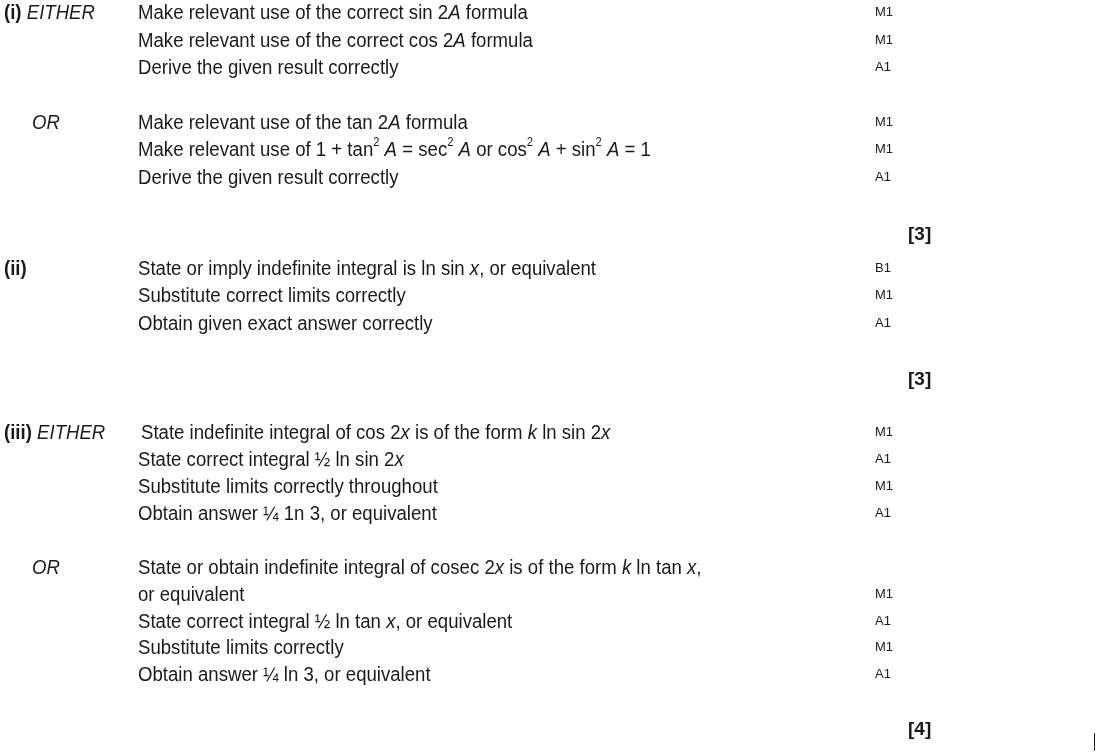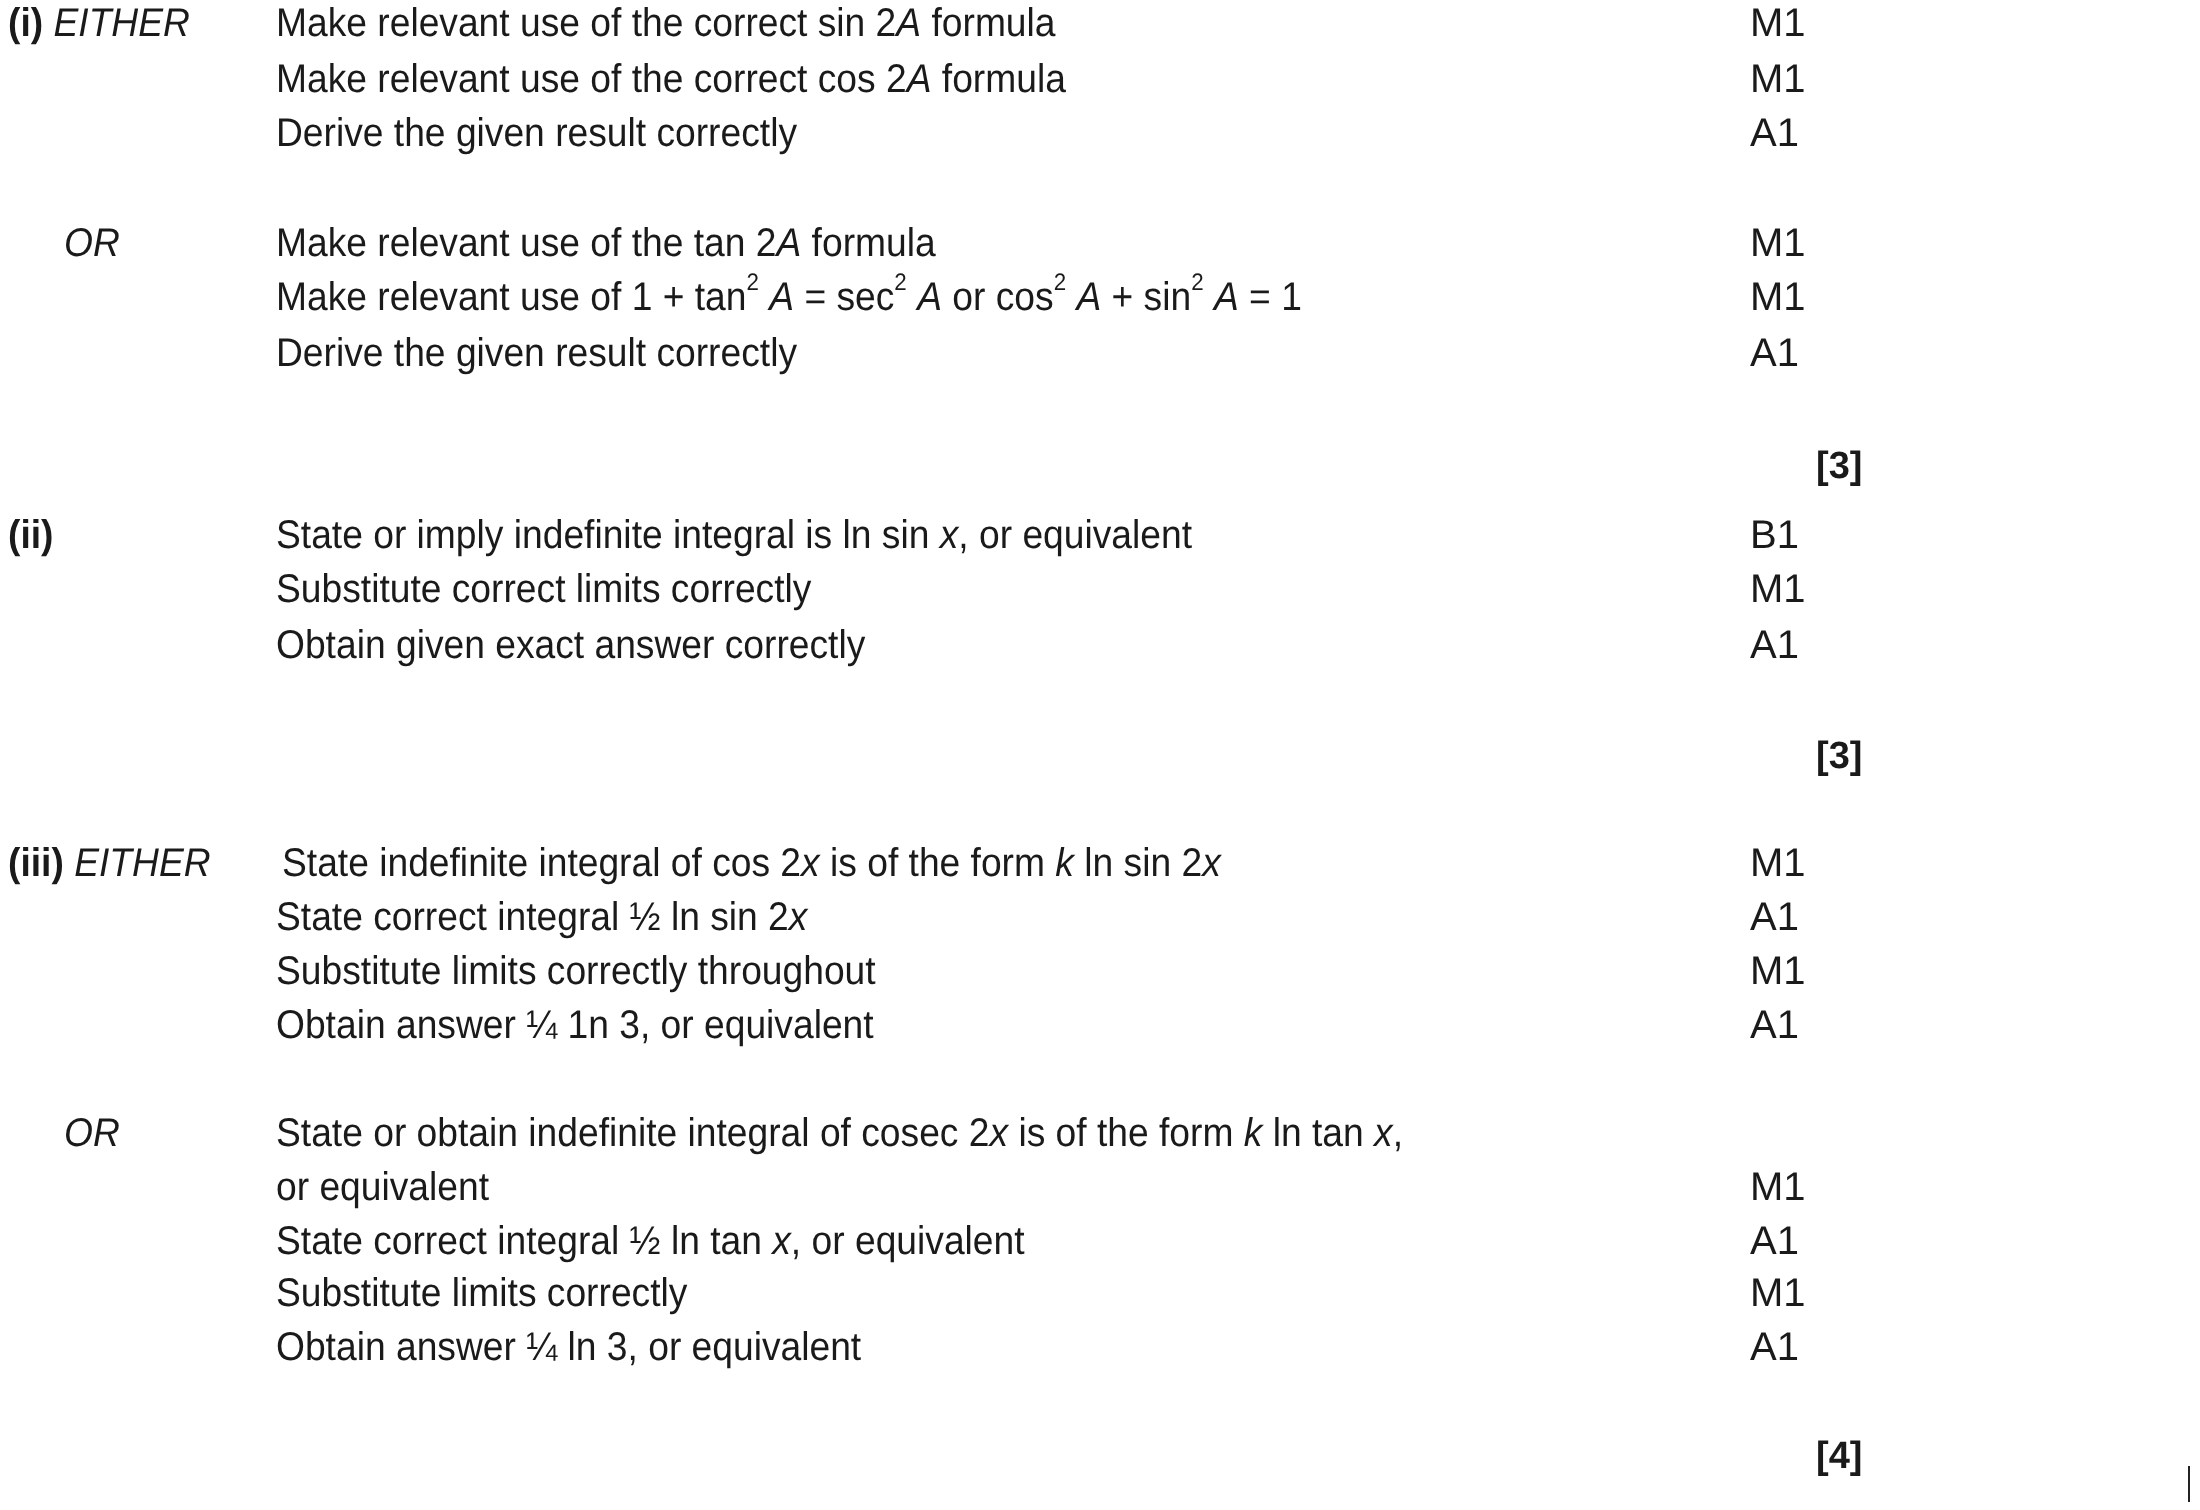--- a/index.html
+++ b/index.html
@@ -19,21 +19,21 @@
     .line {
       position: absolute;
       white-space: nowrap;
       line-height: 24px;
       transform: scaleX(0.93);
       transform-origin: left center;
     }
     .label { left: 4px; }
     .label-or { left: 32px; }
     .text { left: 138px; }
-    .mark { left: 875px; transform: none; font-size: 20px; }
+    .mark { left: 875px; transform: none; font-size: 13px; }
     .total { left: 908px; transform: none; font-weight: bold; font-size: 19px; }
     .bold { font-weight: bold; }
     i { font-style: italic; }
     sup { font-size: 12px; line-height: 0; position: relative; top: -2px; }
     .cursor {
       position: absolute;
       left: 1094px;
       top: 733px;
       width: 1px;
       height: 18px;

